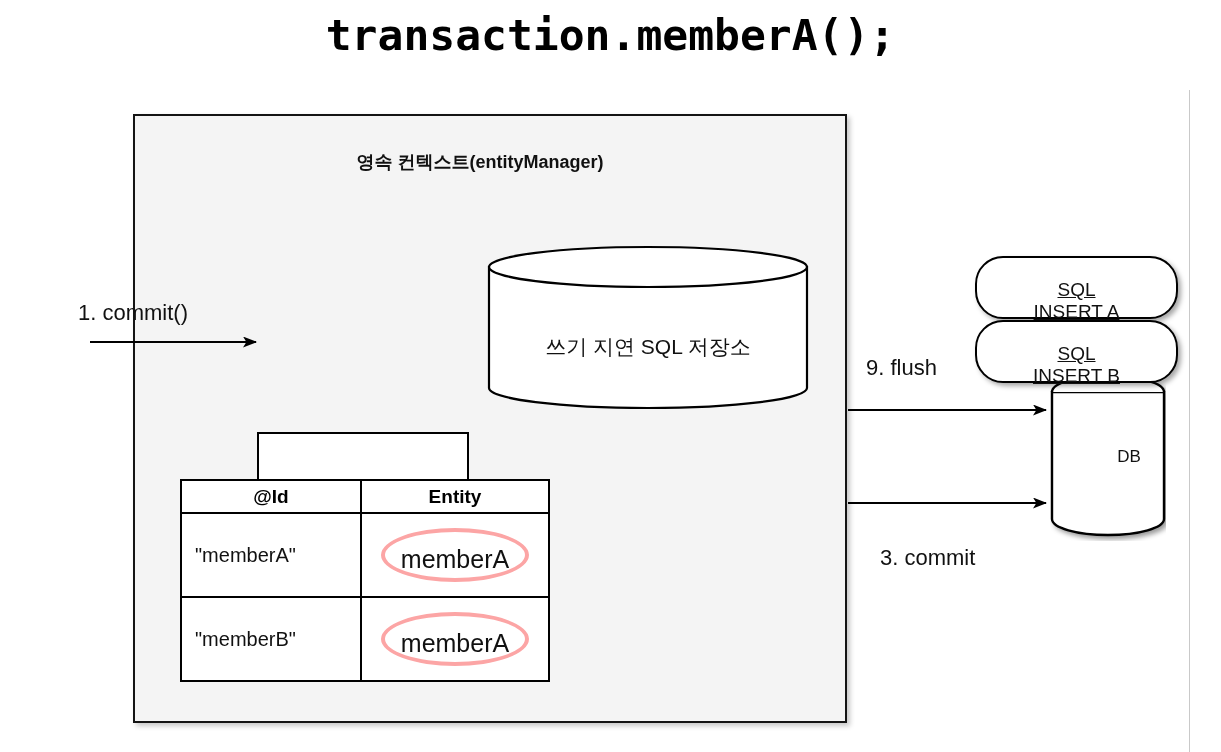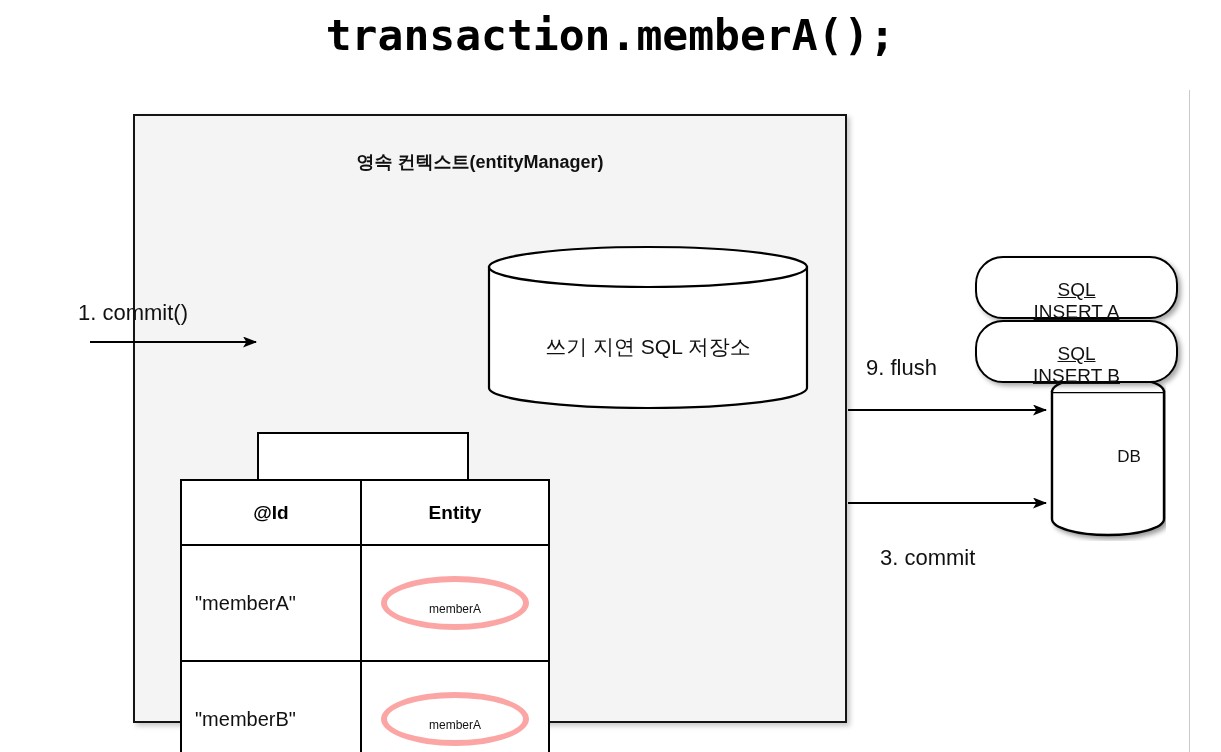--- a/index.html
+++ b/index.html
@@ -109,21 +109,21 @@
     position: absolute;
     left: 180px;
     top: 479px;
     width: 368px;
     border-collapse: collapse;
     background: #ffffff;
     table-layout: fixed;
   }
   #cache-table td, #cache-table th {
     border: 2px solid #000000;
-    padding: 16px;
+    padding: 0;
     margin: 0;
     background: #ffffff;
   }
   #cache-table th {
     height: 31px;
     font-size: 19px;
     font-weight: bold;
     text-align: center;
     color: #000000;
   }
@@ -141,24 +141,24 @@
     vertical-align: middle;
   }
   .col-id { width: 180px; }
   .col-entity { width: 188px; }
 
   .entity-ellipse {
     display: inline-block;
     width: 148px;
     height: 54px;
     line-height: 54px;
-    border: 6px solid #fca5a5;
+    border: 4px solid #fca5a5;
     border-radius: 50% / 50%;
     background: #ffffff;
-    font-size: 12px;
+    font-size: 25px;
     color: #111111;
     box-sizing: border-box;
     white-space: nowrap;
   }
 
   
   .sql-pill {
     position: absolute;
     width: 203px;
     height: 63px;

